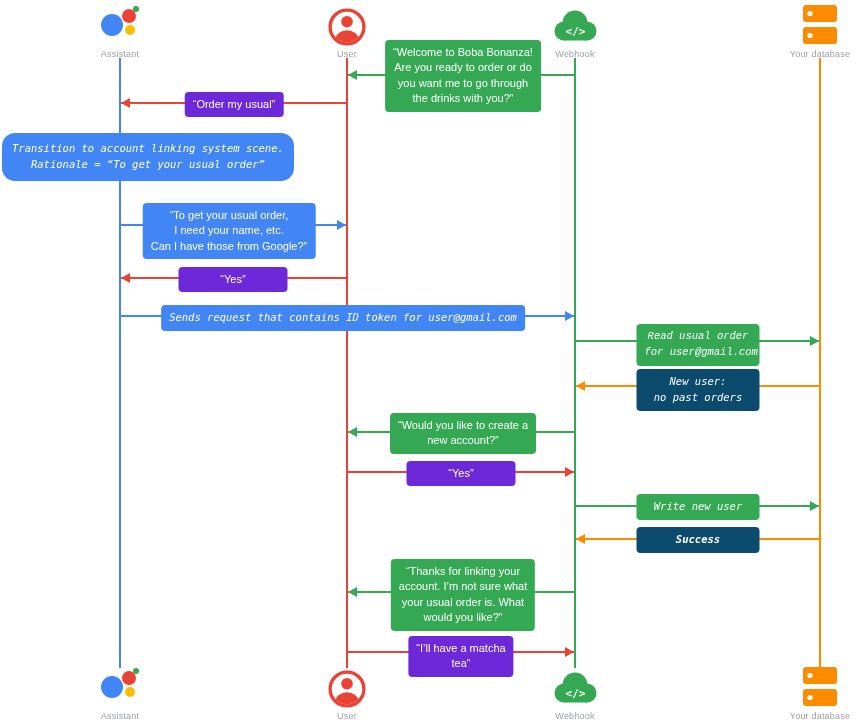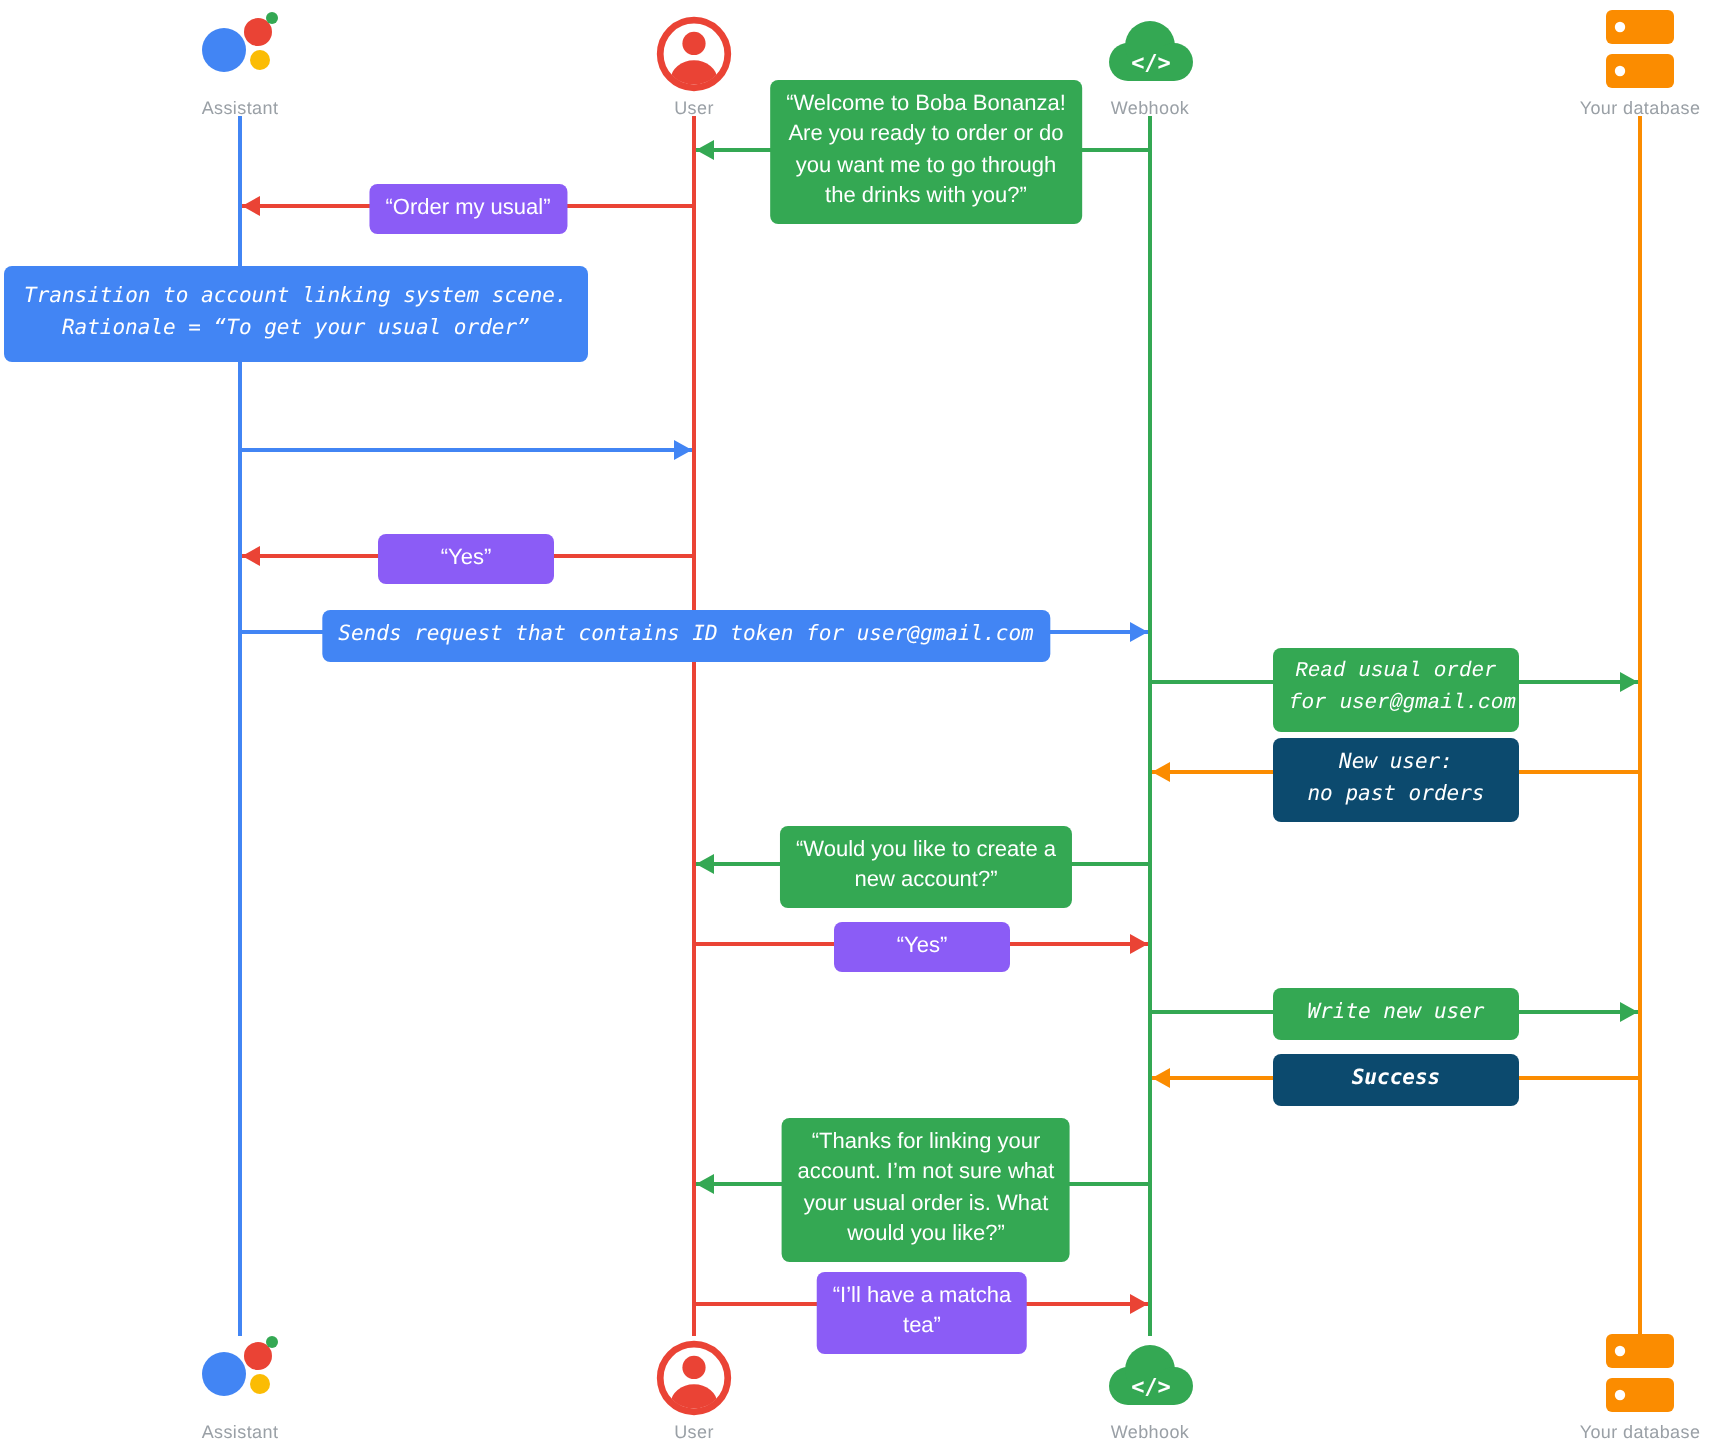--- a/index.html
+++ b/index.html
@@ -13,25 +13,25 @@
   .arrow.to-left::before{content:"";position:absolute;left:0;top:-4px;width:0;height:0;
       border-top:5px solid transparent;border-bottom:5px solid transparent;
       border-right:9px solid currentColor;}
   .arrow.to-right::before{content:"";position:absolute;right:0;top:-4px;width:0;height:0;
       border-top:5px solid transparent;border-bottom:5px solid transparent;
       border-left:9px solid currentColor;}
   .msg{position:absolute;transform:translateX(-50%);color:#fff;border-radius:4px;
        padding:5px 8px;font:11px/1.4 "Liberation Sans",sans-serif;text-align:center;
        white-space:pre;z-index:2;box-sizing:border-box;}
   .msg.mono{font:italic 10.5px/1.5 "DejaVu Sans Mono",monospace;}
-  .msg.note{transform:none;padding:8px 10px;}
-  .msg.w96{width:88px;}
+  .msg.note{transform:none;padding:8px 10px;border-radius:13px;}
+  .msg.w96{width:109px;}
   .msg.w123{width:123px;}
   .blue{background:#4285F4;}
-  .red{background:#8b5cf6;}
+  .red{background:#6d28d9;}
   .green{background:#34A853;}
   .orange{background:#0c4a6e;}
   .c-blue{color:#4285F4;}
   .c-red{color:#EA4335;}
   .c-green{color:#34A853;}
   .c-orange{color:#FB8C00;}
   .bg-blue{background:#4285F4;}
   .bg-red{background:#EA4335;}
   .bg-green{background:#34A853;}
   .bg-orange{background:#FB8C00;}
@@ -117,20 +117,23 @@
   <div class="arrow to-left c-green" style="left:348px;top:591px;width:227px;"></div>
   <div class="arrow to-right c-red" style="left:347px;top:651px;width:227px;"></div>
 
   <div class="msg green" style="left:463px;top:40px;">“Welcome to Boba Bonanza!
 Are you ready to order or do
 you want me to go through
 the drinks with you?”</div>
   <div class="msg red" style="left:234px;top:92px;">“Order my usual”</div>
   <div class="msg blue mono note" style="left:2px;top:133px;">Transition to account linking system scene.
 Rationale = “To get your usual order”</div>
+  <div class="msg blue" style="left:229px;top:203px;">“To get your usual order,
+I need your name, etc.
+Can I have those from Google?”</div>
   <div class="msg red w96" style="left:233px;top:267px;">“Yes”</div>
   <div class="msg blue mono" style="left:343px;top:305px;">Sends request that contains ID token for user@gmail.com</div>
   <div class="msg green mono w123" style="left:698px;top:324px;font-family:Liberation Mono, monospace;">Read usual order
 for user@gmail.com</div>
   <div class="msg orange mono w123" style="left:698px;top:369px;">New user:
 no past orders</div>
   <div class="msg green" style="left:463px;top:413px;">“Would you like to create a
 new account?”</div>
   <div class="msg red w96" style="left:461px;top:461px;">“Yes”</div>
   <div class="msg green mono w123" style="left:698px;top:494px;">Write new user</div>

